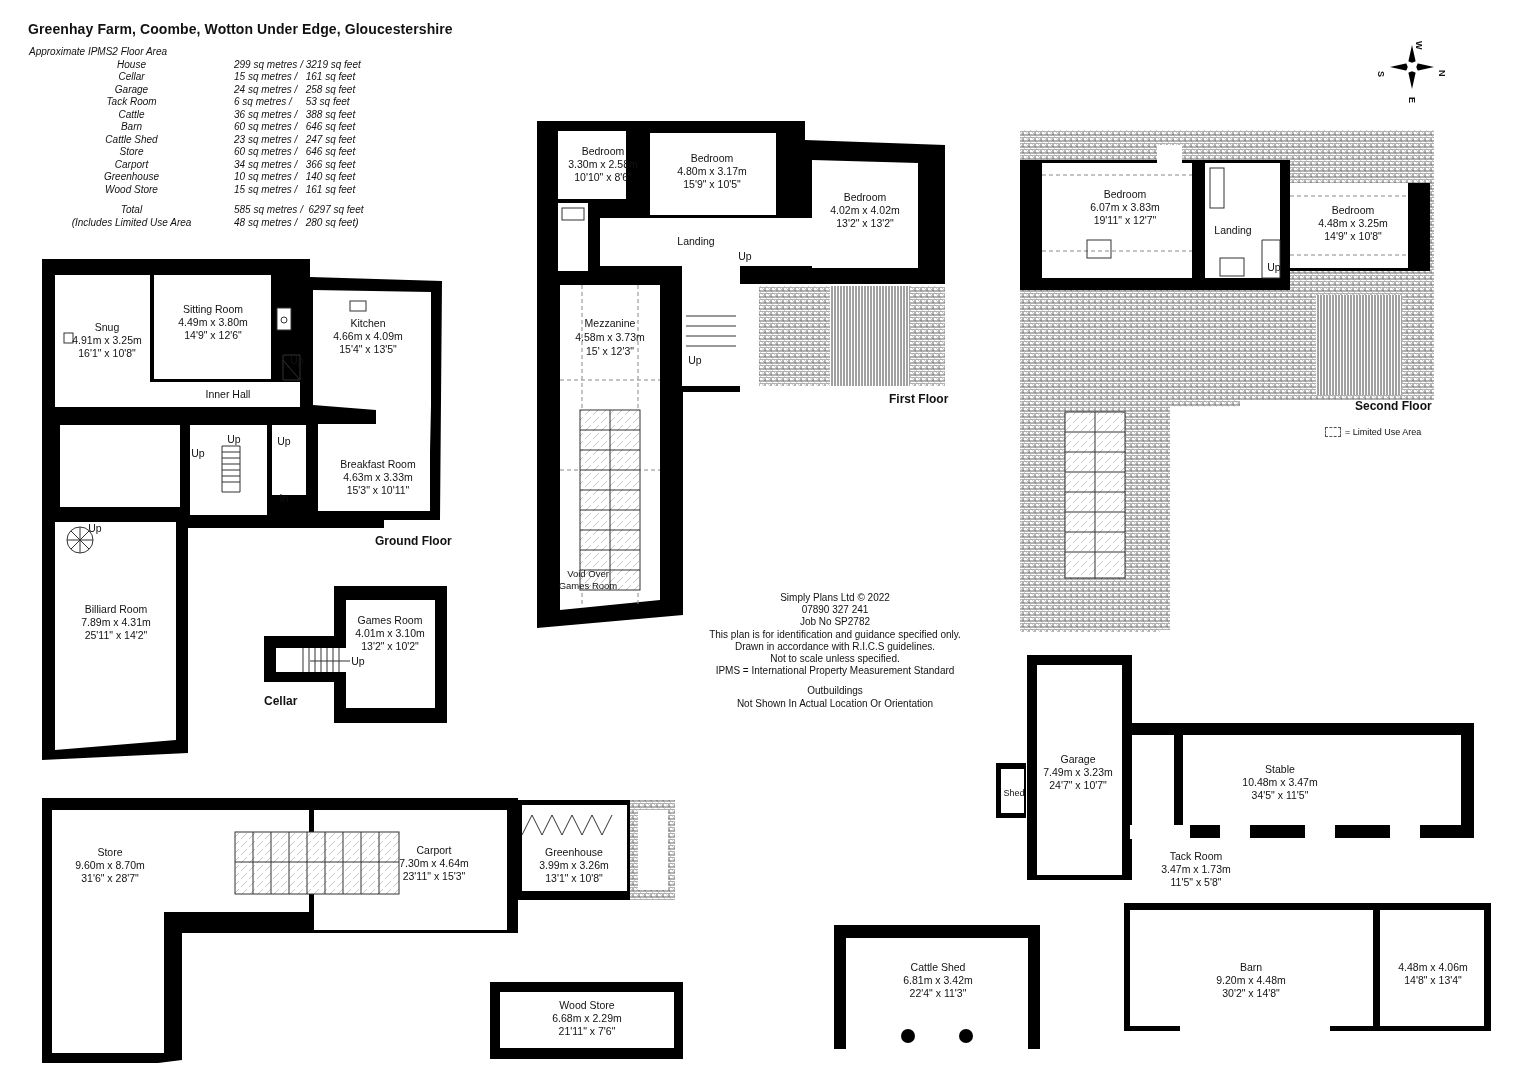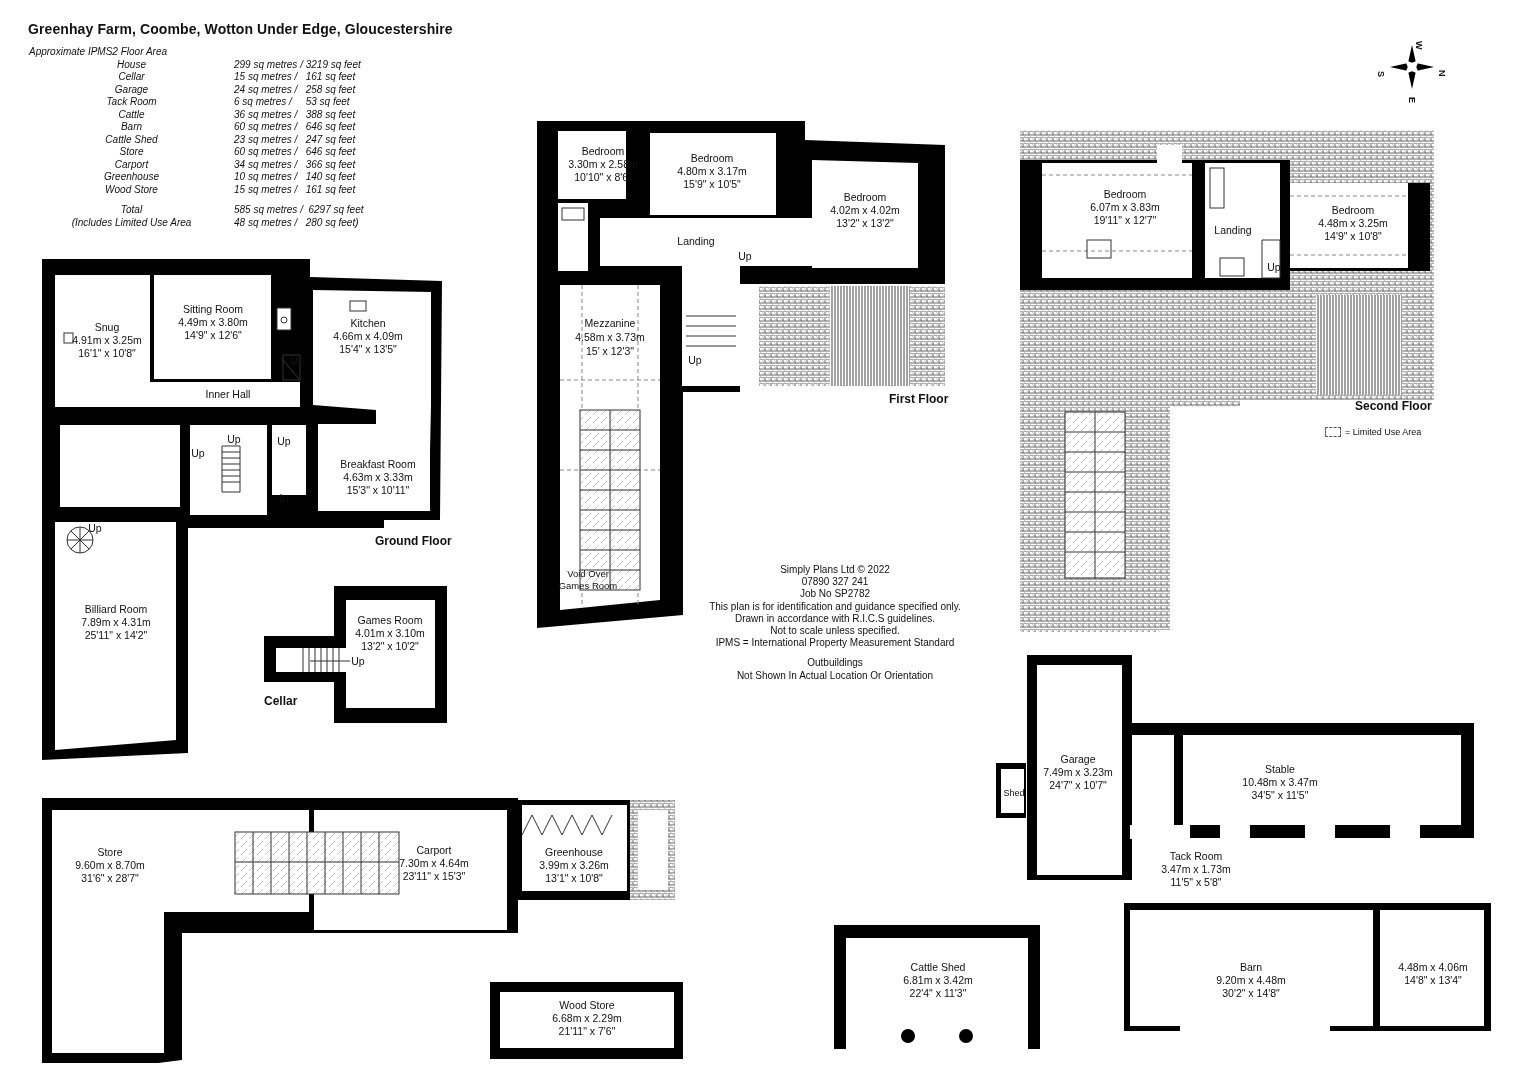--- a/index.html
+++ b/index.html
@@ -11,21 +11,21 @@
   .areas .val{width:135px;text-align:left;white-space:pre;}
   .areas .gap{height:8px;}
   svg.plan{position:absolute;left:0;top:0;width:1527px;height:1080px;}
   svg text{font-family:"Liberation Sans",sans-serif;fill:#111;}
   .wall{fill:#000;}
   .room{fill:#fff;}
   .thin{stroke:#333;stroke-width:1;fill:none;}
   .dash{stroke:#888;stroke-width:1;stroke-dasharray:4 3;fill:none;}
   .lbl{font-size:10.5px;text-anchor:middle;}
   .floor{font-size:12px;font-weight:bold;}
-  .notes{position:absolute;left:680px;top:564px;width:310px;text-align:center;font-size:10px;line-height:12.2px;}
+  .notes{position:absolute;left:680px;top:592px;width:310px;text-align:center;font-size:10px;line-height:12.2px;}
   .notes .sp{height:8px;}
   .legend{position:absolute;left:1325px;top:427px;font-size:9px;display:flex;align-items:center;gap:4px;}
   .legend .box{width:14px;height:8px;border:1px dashed #555;}
 </style>
 </head>
 <body>
 
 <div class="title">Greenhay Farm, Coombe, Wotton Under Edge, Gloucestershire</div>
 
 <div class="areas">

